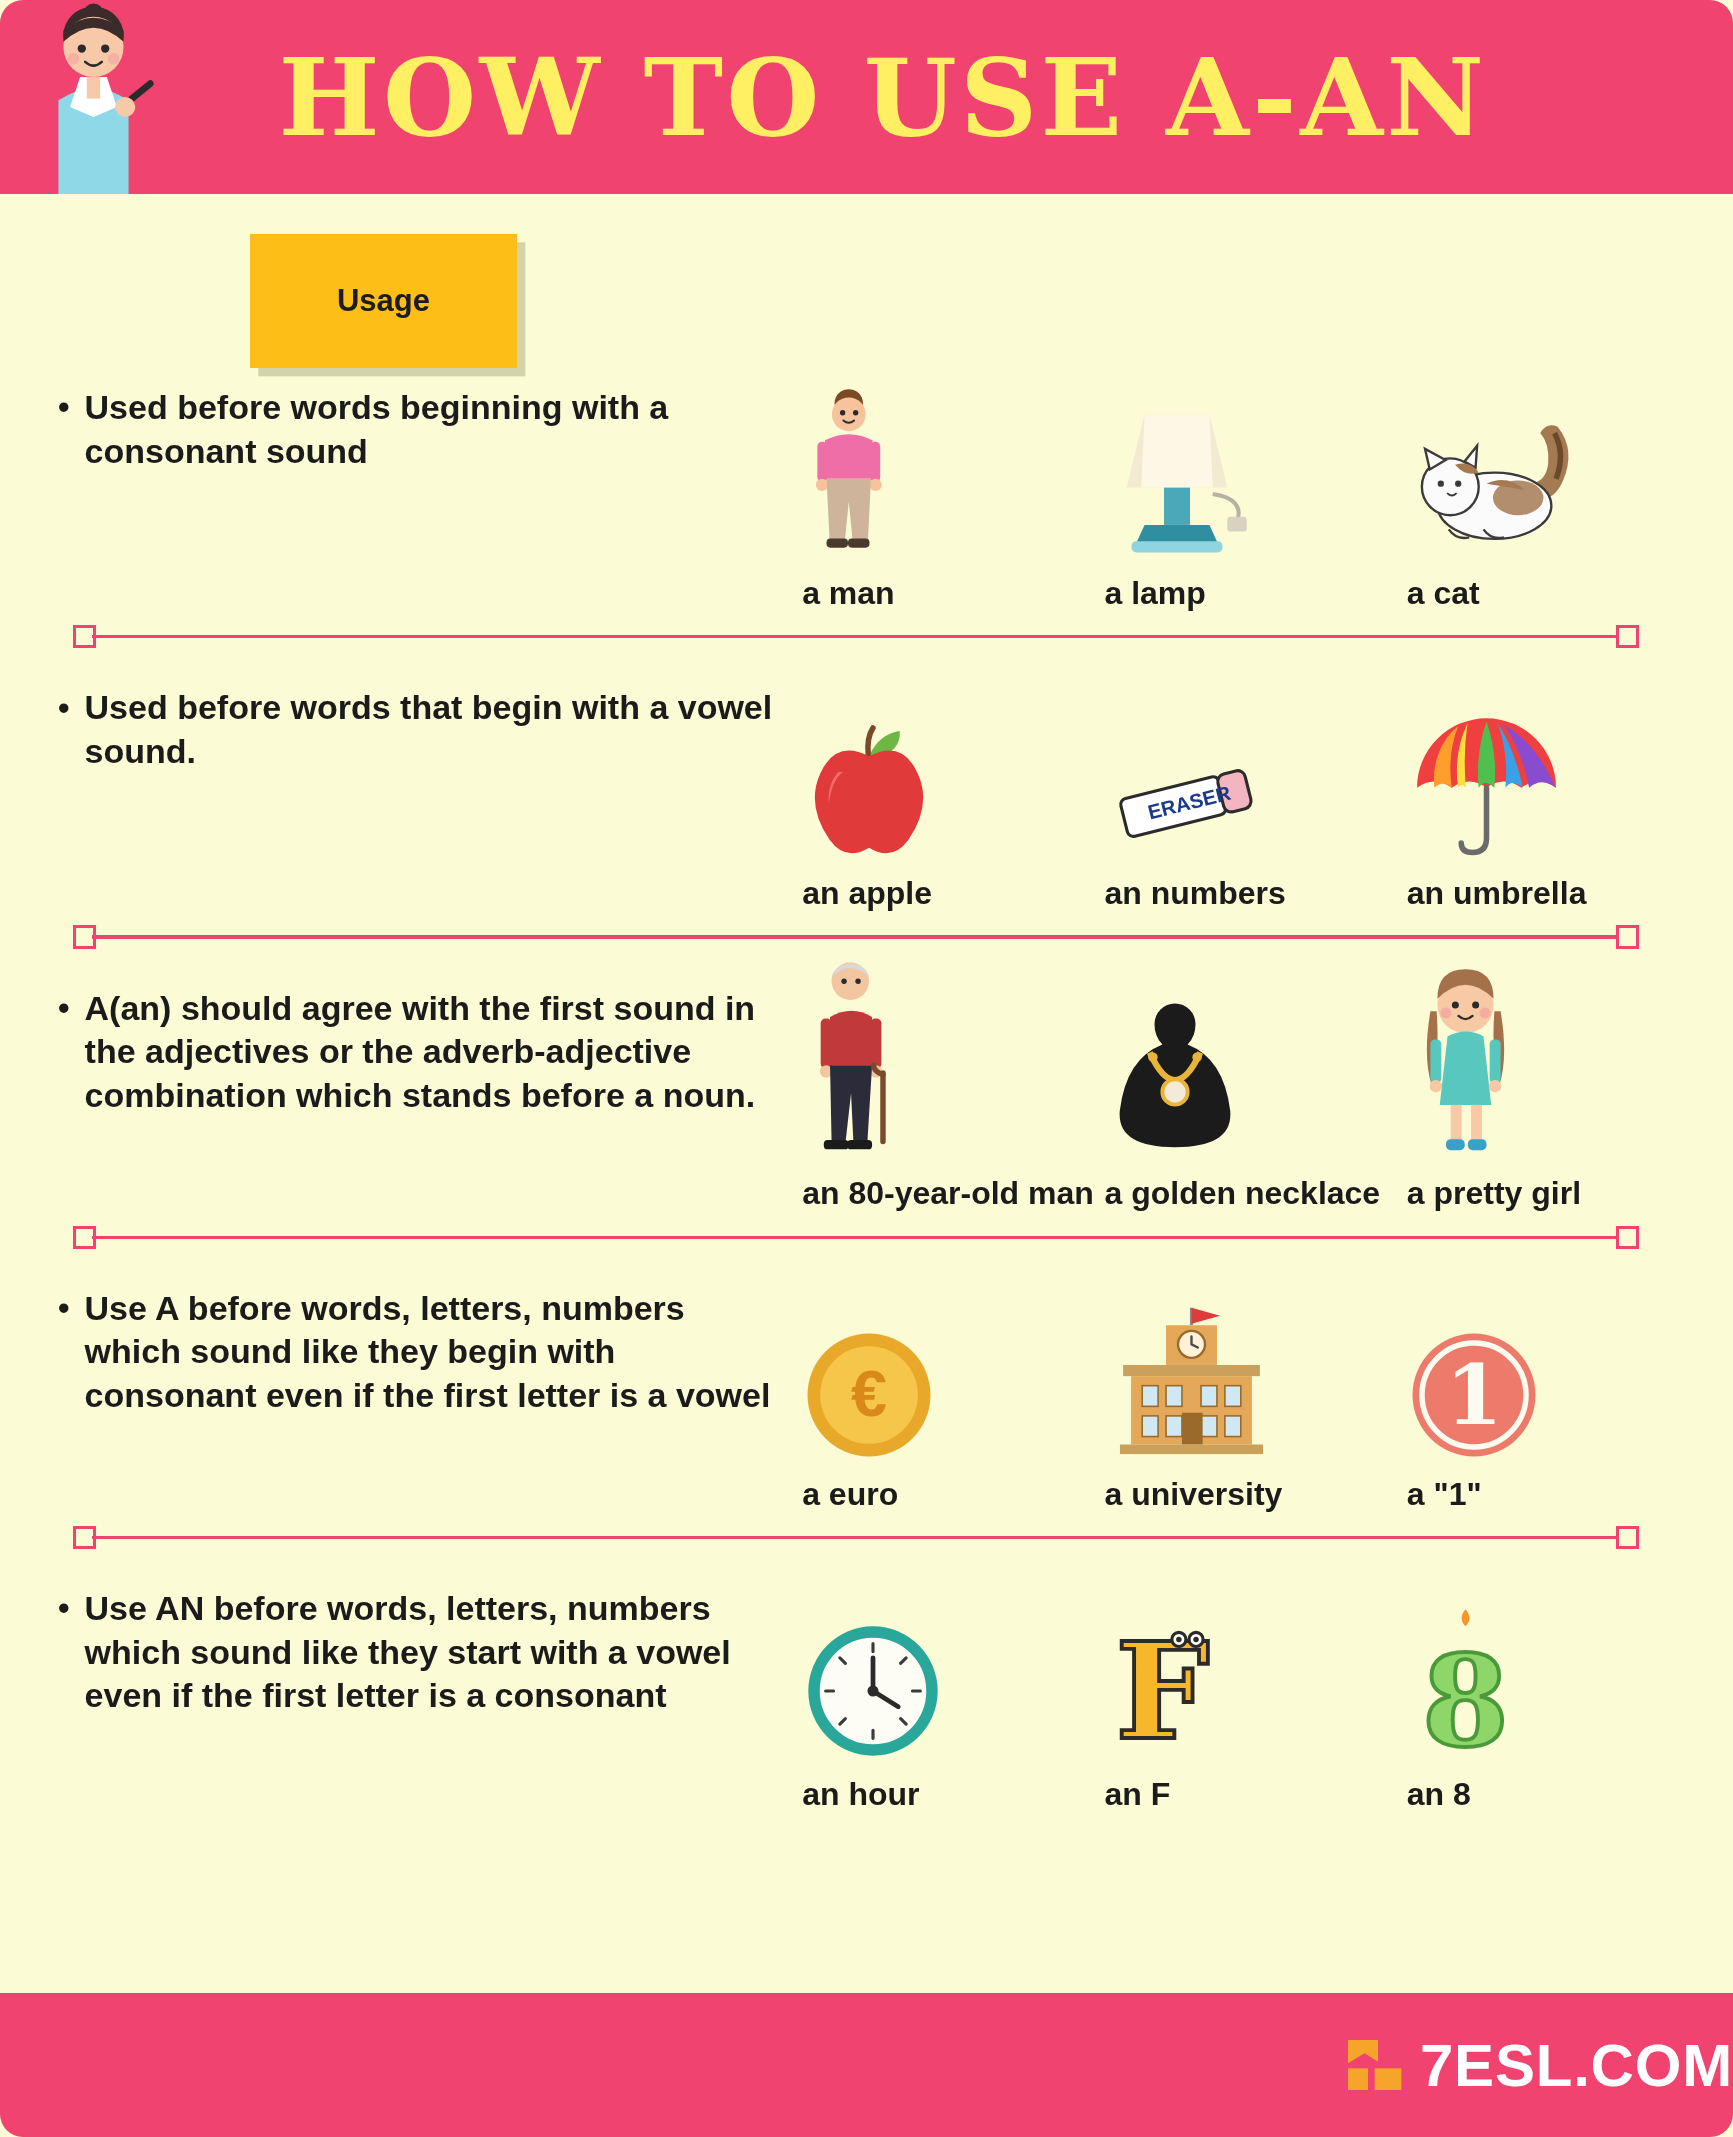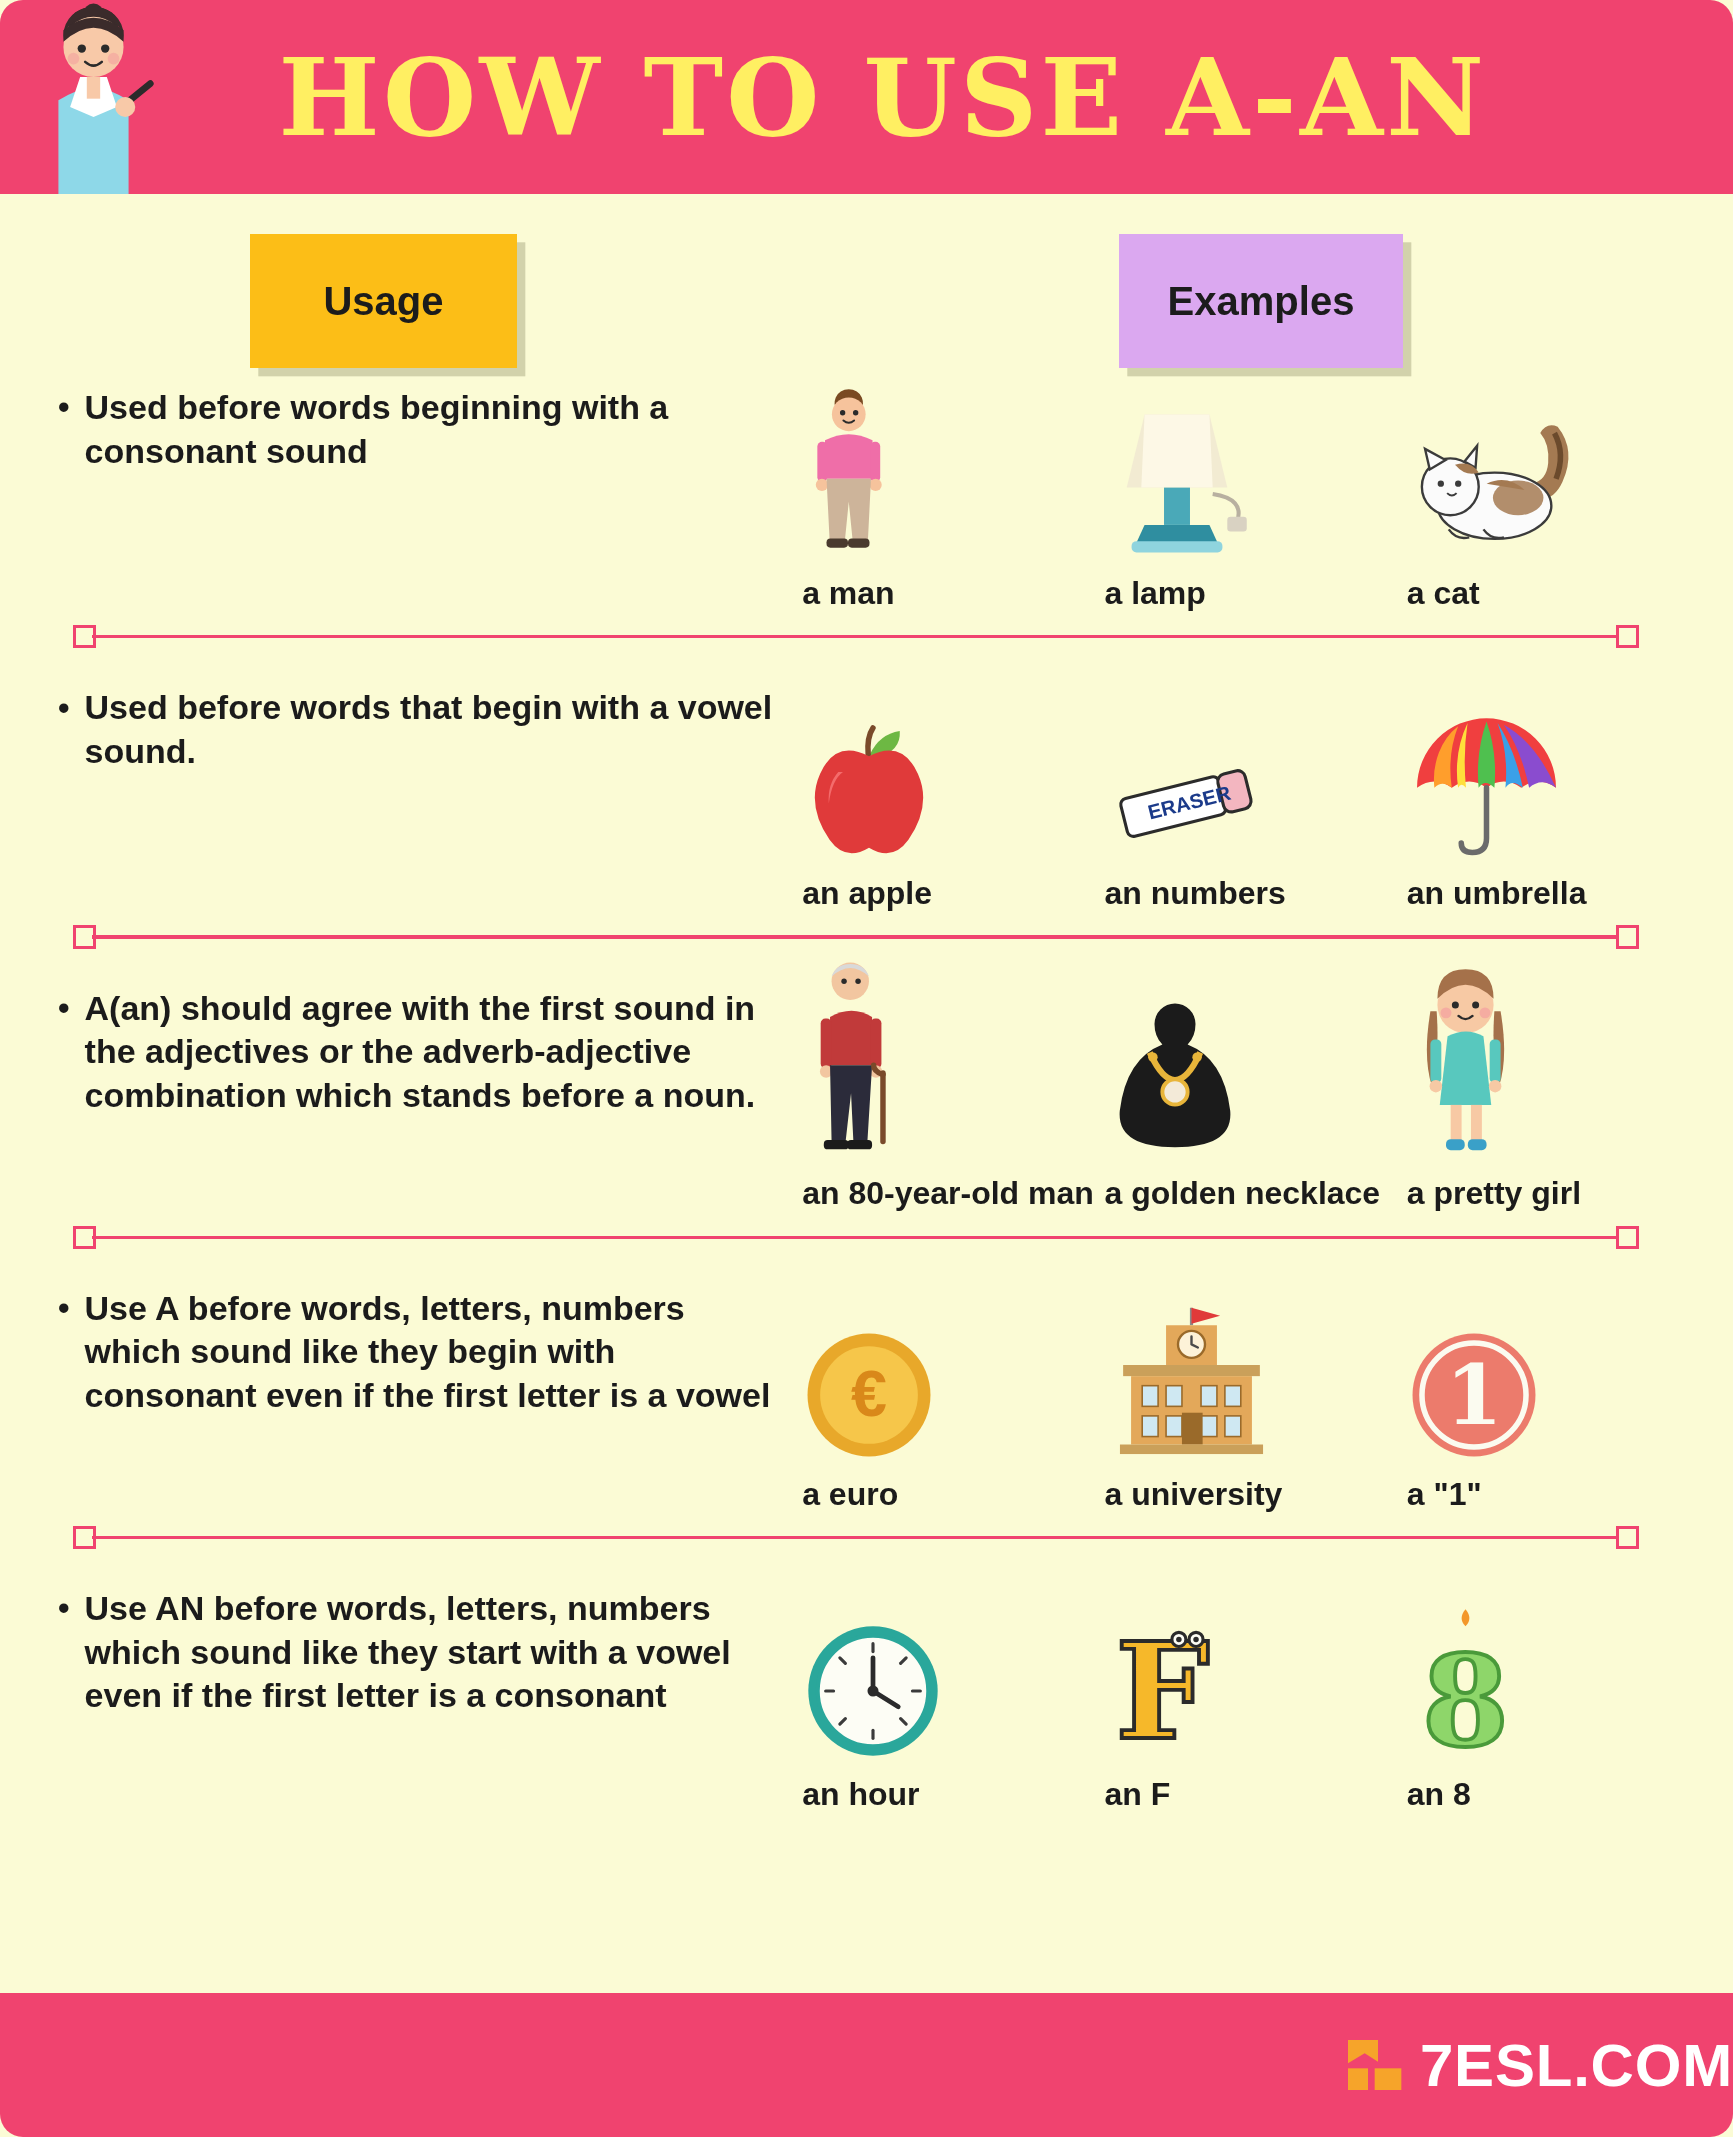--- a/index.html
+++ b/index.html
@@ -48,21 +48,21 @@
   
   .labels-row {
     position: relative;
     height: 167px;
   }
   .label-box {
     position: absolute;
     display: flex;
     align-items: center;
     justify-content: center;
-    font-size: 40px;
+    font-size: 31px;
     font-weight: bold;
     color: #1c1c1c;
     font-family: "Liberation Sans", sans-serif;
   }
   .label-usage {
     left: 250px;
     top: 40px;
     width: 267px;
     height: 134px;
     background: #fcbe17;
@@ -208,21 +208,20 @@
         <rect x="74" y="92" width="16" height="26" fill="#f8c9a8"></rect>
         <path d="M118 126 L150 100" stroke="#2b2b2b" stroke-width="8" stroke-linecap="round"></path>
         <circle cx="120" cy="128" r="12" fill="#f8c9a8"></circle>
       </svg>
     </div>
     <div class="header-title">HOW TO USE A-AN</div>
   </div>
 
   <div class="labels-row">
     <div class="label-box label-usage">Usage</div>
-    <div class="label-box label-examples">Examples</div>
   </div>
 
   <div class="rows">
 
     <div class="row">
       <div class="usage-col">
         <div class="usage-item">
           <span class="bullet">•</span>
           <span>Used before words beginning with a consonant sound</span>
         </div>

